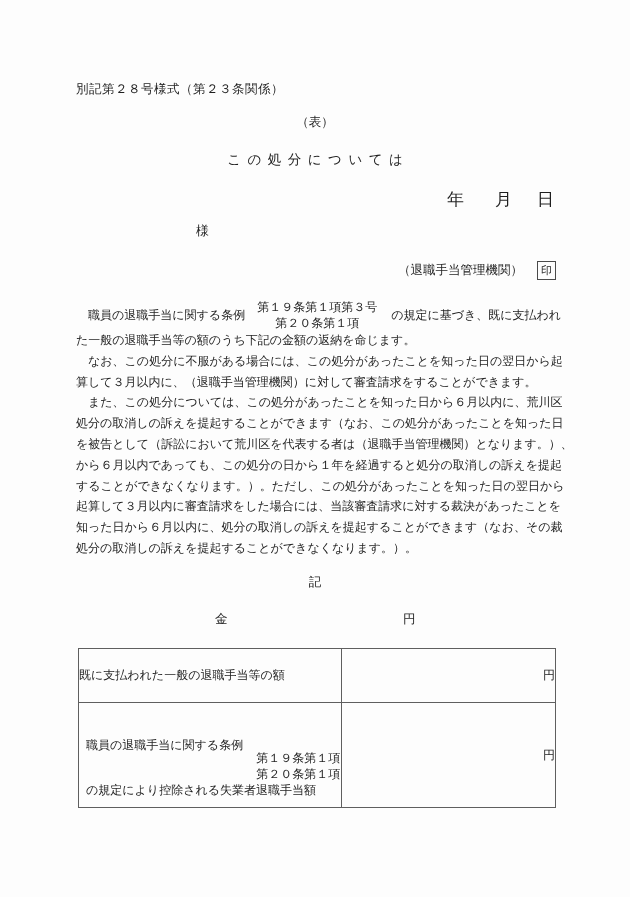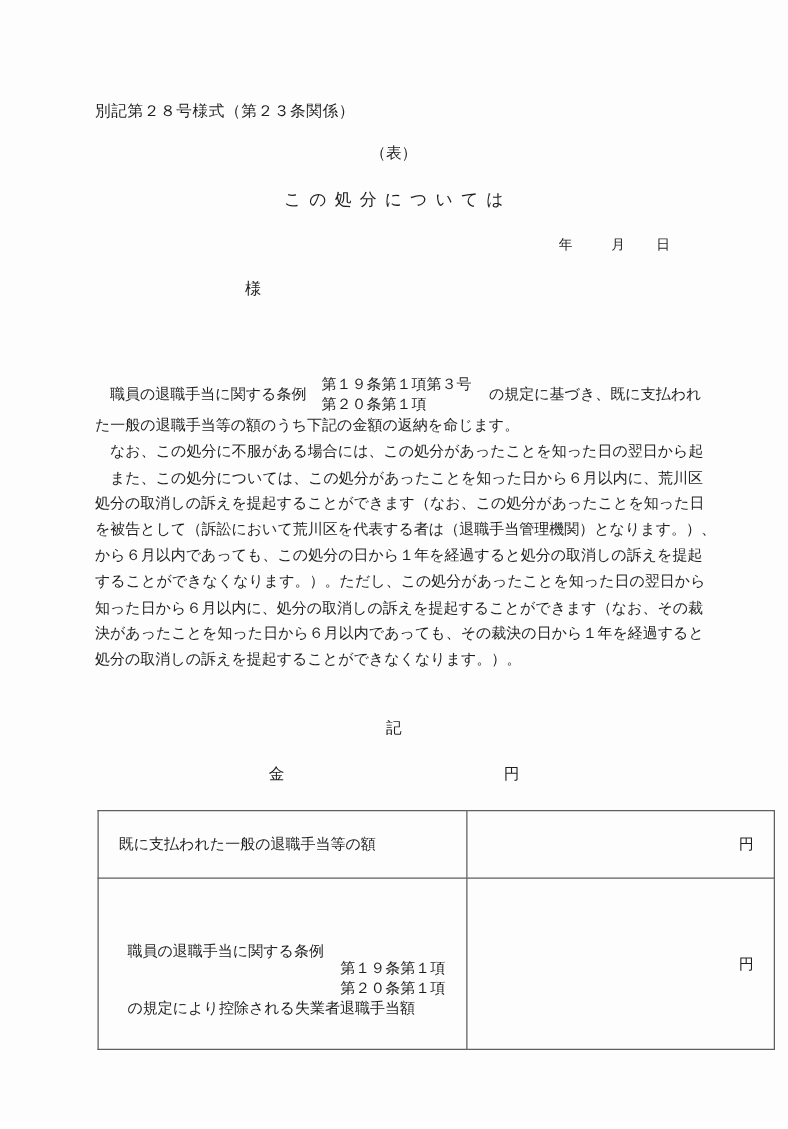--- a/index.html
+++ b/index.html
@@ -24,21 +24,21 @@
   .centered {
     left: 0;
     width: 630px;
     text-align: center;
   }
 
   
   .form-number { left: 76px; top: 81px; font-size: 12.5px; letter-spacing: 0.5px; }
   .side-label  { top: 114px; font-size: 12.5px; }
   .doc-title   { top: 151px; font-size: 13.5px; letter-spacing: 6.5px; text-indent: 6.5px; }
-  .date-line   { left: 447px; top: 188px; font-size: 11px; white-space: nowrap; }
+  .date-line   { left: 447px; top: 188px; font-size: 17px; white-space: nowrap; }
   .date-line .m { margin-left: 31px; }
   .date-line .d { margin-left: 25px; }
   .addressee   { left: 196px; top: 222px; font-size: 13px; }
   .issuer-line {
     left: 398px; top: 261px;
     display: flex; align-items: center;
     font-size: 12.5px; white-space: nowrap;
   }
   .seal-box {
     margin-left: 14px;
@@ -50,21 +50,21 @@
 
   
   .p1-row {
     left: 76px; top: 298px; width: 494px; height: 34px;
     display: flex; align-items: center;
     font-size: 12px; white-space: nowrap;
   }
   .clause-stack {
     margin-left: 12px;
     display: flex; flex-direction: column;
-    font-size: 12px; line-height: 16px;
+    font-size: 12px; line-height: 16px; text-align: center;
   }
   .p1-suffix { margin-left: 14px; }
   .body-lines {
     left: 76px; top: 330px; width: 494px;
     font-size: 12px; line-height: 20.8px;
   }
   .body-lines .line { white-space: nowrap; }
 
   
   .record-label { top: 574px; font-size: 12.5px; }
@@ -75,21 +75,21 @@
   .money-table {
     left: 78px; top: 648px;
     width: 475px;
     border-collapse: collapse;
     table-layout: fixed;
     font-size: 12px;
     color: #1f1f1f;
   }
   .money-table td {
     border: 1px solid #5f5f5f;
-    padding: 16px;
+    padding: 0;
     vertical-align: middle;
   }
   .col-label { width: 262px; }
   .col-value { width: 213px; }
   .row-1 { height: 54px; }
   .row-2 { height: 71px; }
   .cell-label { padding-left: 7px; }
   .cell-value { text-align: right; padding-right: 10px; }
   .row2-label-inner { padding: 5px 0 8px 7px; }
   .row2-first-line {
@@ -108,40 +108,47 @@
   <div class="abs centered side-label">（表）</div>
 
   <div class="abs centered doc-title">この処分については</div>
 
   <div class="abs date-line">
     <span>年</span><span class="m">月</span><span class="d">日</span>
   </div>
 
   <div class="abs addressee">様</div>
 
+  <div class="abs issuer-line">
+    <span>（退職手当管理機関）</span>
+    <span class="seal-box">
+      <span>印</span>
+    </span>
+  </div>
 
   <div class="abs p1-row">
     <span>　職員の退職手当に関する条例</span>
     <span class="clause-stack">
       <span>第１９条第１項第３号</span>
       <span>第２０条第１項</span>
     </span>
     <span class="p1-suffix">の規定に基づき、既に支払われ</span>
   </div>
 
   <div class="abs body-lines">
     <div class="line">た一般の退職手当等の額のうち下記の金額の返納を命じます。</div>
     <div class="line">　なお、この処分に不服がある場合には、この処分があったことを知った日の翌日から起</div>
+    <div class="line">算して３月以内に、（退職手当管理機関）に対して審査請求をすることができます。</div>
     <div class="line">　また、この処分については、この処分があったことを知った日から６月以内に、荒川区</div>
     <div class="line">処分の取消しの訴えを提起することができます（なお、この処分があったことを知った日</div>
     <div class="line">を被告として（訴訟において荒川区を代表する者は（退職手当管理機関）となります。）、</div>
     <div class="line">から６月以内であっても、この処分の日から１年を経過すると処分の取消しの訴えを提起</div>
     <div class="line">することができなくなります。）。ただし、この処分があったことを知った日の翌日から</div>
+    <div class="line">起算して３月以内に審査請求をした場合には、当該審査請求に対する裁決があったことを</div>
     <div class="line">知った日から６月以内に、処分の取消しの訴えを提起することができます（なお、その裁</div>
-    <div class="line">決があったことを知った日から６月以内であっても、その裁決の日から１年を経過すると</div>
     <div class="line">処分の取消しの訴えを提起することができなくなります。）。</div>
   </div>
 
   <div class="abs centered record-label">記</div>
 
   <span class="abs amount-label">金</span>
   <span class="abs amount-unit">円</span>
 
   <table class="abs money-table">
     <tbody>

